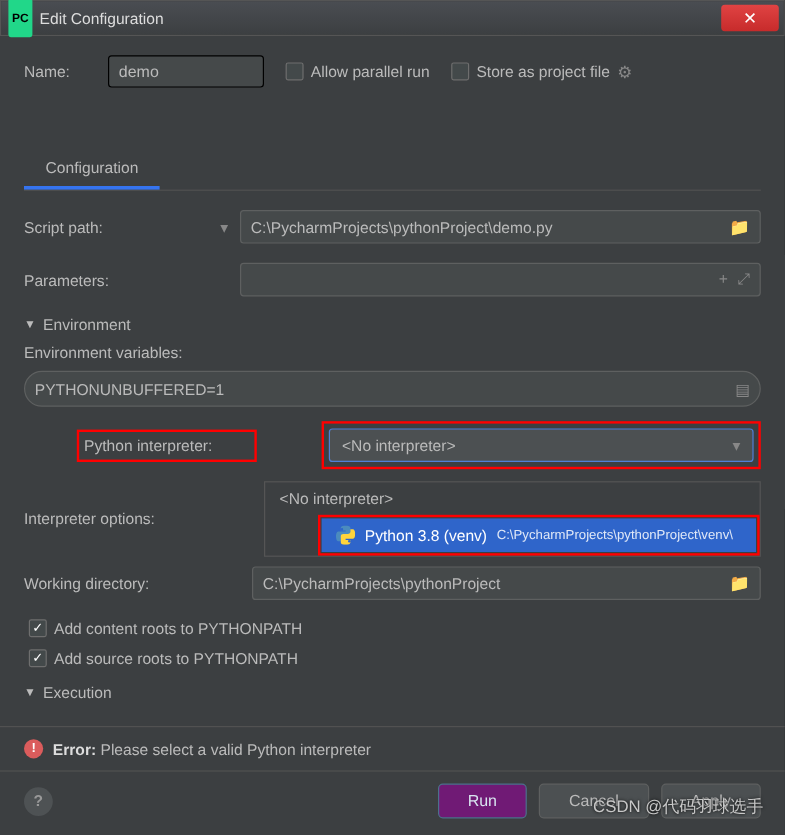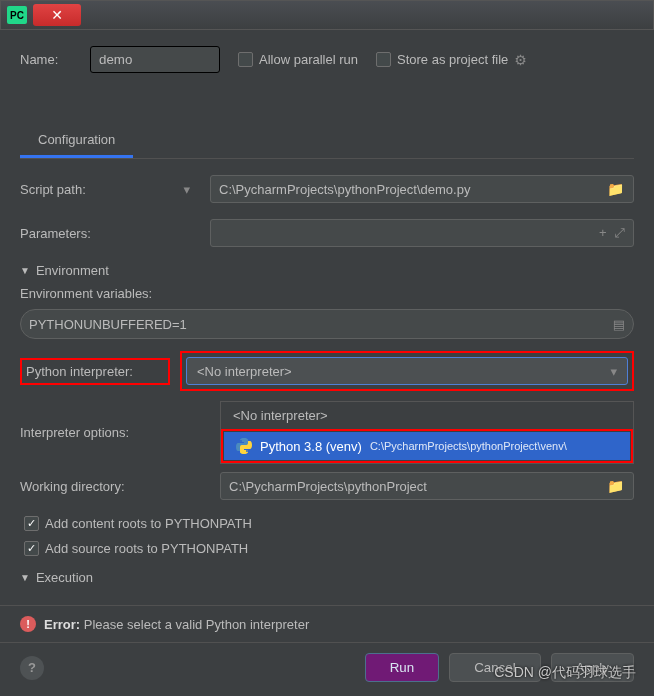--- a/index.html
+++ b/index.html
@@ -1,42 +1,42 @@
 <!DOCTYPE html>
 <html><head>
 <meta charset="utf-8">
 <style>
 * { box-sizing: border-box; margin: 0; padding: 0; font-family: -apple-system, "Segoe UI", Arial, sans-serif; }
 body { background: #2b2d30; width: 654px; height: 696px; overflow: hidden; color: #bbbbbb; font-size: 13px; }
 .titlebar { height: 30px; background: linear-gradient(#4a4d52,#3c3f41); display: flex; align-items: center; border: 1px solid #555; }
-.titlebar .icon-box { width: 20px; height: 18px; background: #21d789; margin: 0 6px; border-radius: 2px; display:flex; align-items:center; justify-content:center; font-size:10px; color:#000; font-weight:bold;text-align:right; }
+.titlebar .icon-box { width: 20px; height: 32px; background: #21d789; margin: 0 6px; border-radius: 2px; display:flex; align-items:center; justify-content:center; font-size:10px; color:#000; font-weight:bold;text-align:right; }
 .titlebar .title { color: #ddd; flex:1; }
 .titlebar .close { width: 48px; height: 22px; background: linear-gradient(#e04343,#c72b2b); border-radius: 3px; margin-right: 4px; display:flex; align-items:center; justify-content:center; color:#fff; font-size:14px; }
 .window { background:#3c3f41; height: calc(100% - 30px); padding: 0; display:flex; flex-direction:column; }
 .content { padding: 16px 20px 0 20px; flex:1; overflow:hidden; }
 .row { display:flex; align-items:center; margin-bottom: 14px; }
 .label { color:#bbb; width: 70px; }
 .input, .input-wide { background:#45494a; border:1px solid #000000; color:#bbb; padding: 5px 8px; border-radius:3px; }
 .input { width: 130px; }
 .chk { display:flex; align-items:center; gap:6px; margin-left:18px; }
 .chk-box { width:15px; height:15px; border:1px solid #6e6e6e; border-radius:2px; background:#43494a; display:flex; align-items:center; justify-content:center; }
 .chk-box.checked::after { content:"✓"; color:#fff; font-size:11px; }
 .gear { margin-left:6px; color:#888; font-size:14px; }
 .tabs { display:flex; border-bottom:1px solid #515151; margin-top: 10px; }
 .tab { padding: 8px 18px; color:#999; cursor:pointer;margin-top:37px; }
 .tab.active { color:#bbb; border-bottom: 3px solid #3574f0; }
-.form-row { display:flex; align-items:center; margin: 16px 0; gap:10px; }
+.form-row { display:flex; align-items:center; margin: 16px 0; }
 .form-label { width: 180px; color:#bbb; }
 .form-input { flex:1; background:#45494a; border:1px solid #5e6060; border-radius:3px; padding:5px 8px; color:#bbb; display:flex; align-items:center; justify-content:space-between; height:28px; }
 .folder-icon { color:#7a7a7a; font-size:14px; }
 .dropdown-arrow { color:#888; }
 .section-header { display:flex; align-items:center; gap:6px; color:#bbb; margin: 12px 0 8px 0; }
 .tri { font-size:10px; }
 .env-box { background:#45494a; border:1px solid #5e6060; border-radius:15px; padding:6px 8px; color:#bbb; display:flex; align-items:center; justify-content:space-between; height:30px; margin-bottom:12px;gap:15px; }
-.redbox { border: 2px solid #ff0000; padding: 4px; }
+.redbox { border: 2px solid #ff0000; padding: 4px; margin-left: 44px; }
 .interp-row { display:flex; align-items:center; gap:10px; }
 .interp-label { width: 150px; }
 .interp-select { flex:1; background:#4c5052; border:1px solid #4f7fd6; border-radius:3px; padding:5px 10px; color:#bbb; display:flex; align-items:center; justify-content:space-between; height:28px; }
 .dropdown-panel { background:#3c3f41; border:1px solid #555; margin-top:0; }
 .dd-item { padding:6px 12px; color:#bbb; }
 .dd-item.selected { background:#2f65ca; color:#fff; display:flex; align-items:center; gap:8px; }
 .py-icon { display:inline-flex; width:16px; height:16px; }
 .error-bar { display:flex; align-items:center; gap:8px; padding: 10px 20px; }
 .err-icon { width:16px; height:16px; background:#db5c5c; border-radius:50%; color:#fff; display:flex; align-items:center; justify-content:center; font-size:11px; font-weight:bold; }
 .err-text { color:#bbb; }
@@ -47,20 +47,21 @@
 .btn { padding:6px 24px; border-radius:4px; border:1px solid #5e6060; background:#4c5052; color:#bbb; }
 .btn.primary { background:#701a75; border-color:#4c708c; color:#d8e4f0; }
 .watermark { position:absolute; bottom:14px; right:18px; color:#c8c8c8; text-shadow:0 0 3px #000; font-size:14px; pointer-events:none;margin-left:32px; }
 .plus-expand { color:#888; display:flex; gap:8px; }
 </style>
 </head>
 <body>
 
 <div class="titlebar">
   <div class="icon-box">PC</div>
+  <div class="title">Edit Configuration</div>
   <div class="close">
       <span>✕</span>
     </div>
 </div>
 
 <div class="window">
   <div class="content">
 
     <div class="row">
       <div class="label">Name:</div>

